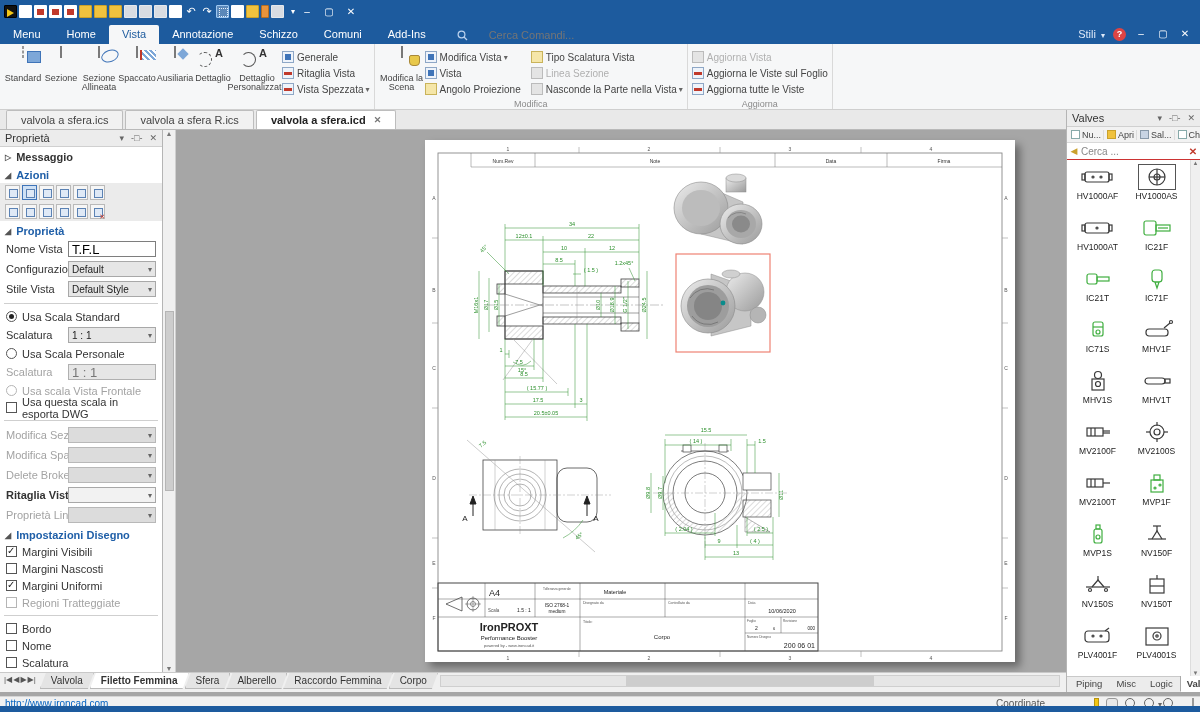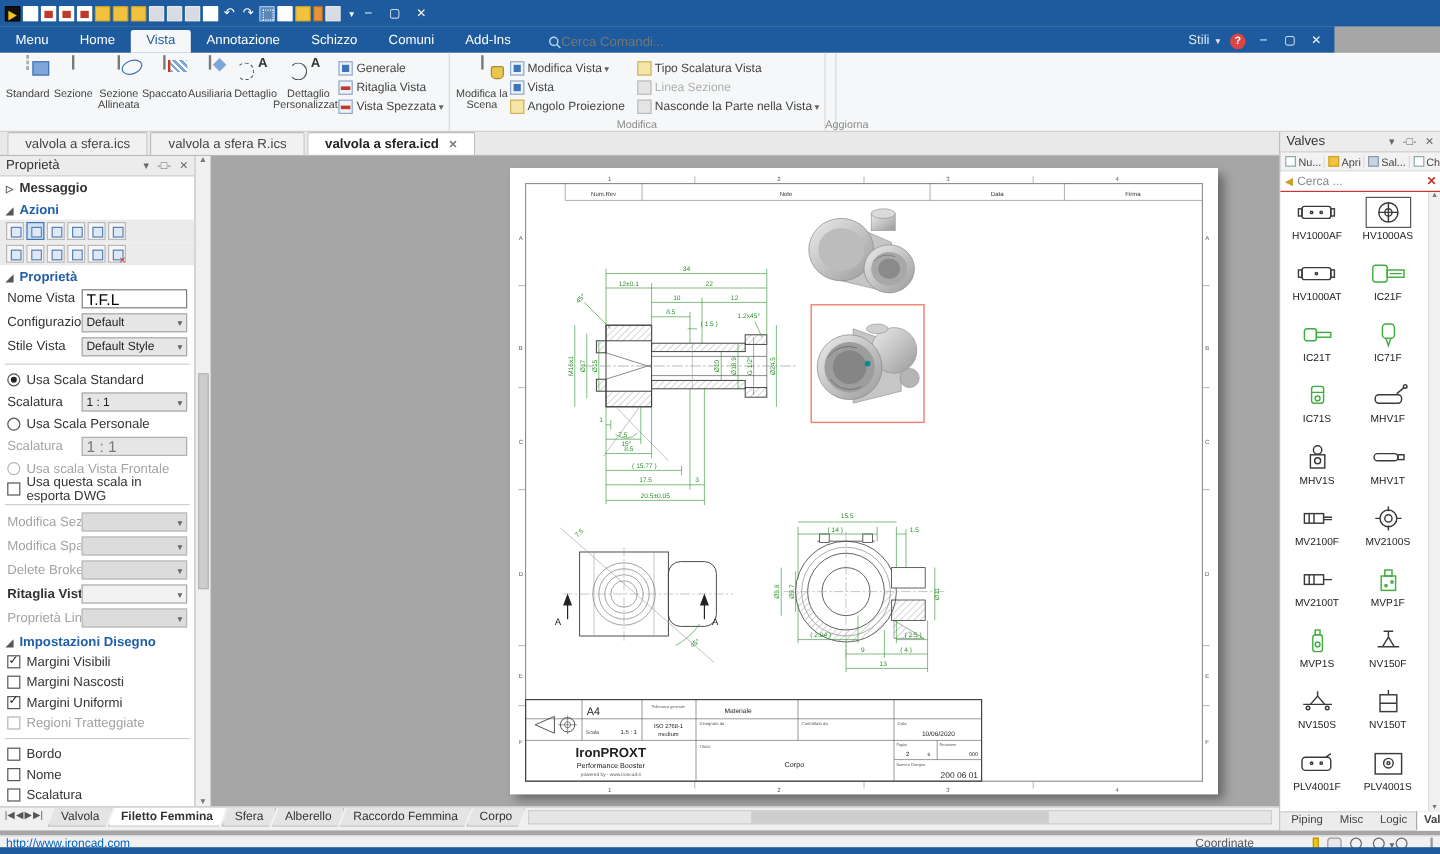--- a/index.html
+++ b/index.html
@@ -17,24 +17,24 @@
 .qi.folder{background:#f0c23e;border-color:#caa12c}
 .qi.gray{background:#d8dce2}
 .qi.glyph{background:transparent;border:none;color:#fff;font-size:11px;line-height:13px;text-align:center;width:14px}
 .qi.active{background:rgba(255,255,255,.28);border-color:#9ec7f0}
 .qi.active::after{content:"";position:absolute;left:2px;top:2px;width:7px;height:7px;border:1px dotted #eaf2fb}
 .qi.orange{background:#e8943c;border-color:#b56f22;width:8px}
 #title-text{flex:1;text-align:center;font-size:11px;color:#e8eefc}
 .wbtns{display:flex;gap:8px;padding-right:6px}
 .wbtn{width:14px;text-align:center;font-size:10px;color:#fff}
 
-#ribbontabs{left:0;top:22px;width:1112px;height:22px;background:#1d5b9e;display:flex;align-items:flex-end;color:#fff}
+#ribbontabs{left:0;top:22px;width:1200px;height:22px;background:#1d5b9e;display:flex;align-items:flex-end;color:#fff}
 .rtab{padding:3px 13px 4px;font-size:11px;cursor:default}
 .rtab.active{background:#f6f7f8;color:#1d5b9e;border-radius:2px 2px 0 0}
-#cmdsearch{display:flex;align-items:center;margin-left:18px;gap:0;color:#bcd2ee;padding-bottom:3px}
+#cmdsearch{display:flex;align-items:center;margin-left:18px;gap:21px;color:#bcd2ee;padding-bottom:3px}
 #cmdsearch input{background:transparent;border:none;color:#bcd2ee;font-size:11px;width:120px;outline:none}
 #ribbonright{margin-left:auto;display:flex;gap:8px;padding:0 8px 3px 0;color:#dce8f8;font-size:11px}
 .helpdot{width:13px;height:13px;border-radius:50%;background:#d44;color:#fff;text-align:center;line-height:13px;font-size:9px;font-weight:bold}
 
 #ribbon{left:0;top:44px;width:1200px;height:66px;background:#f6f7f8;border-bottom:1px solid #cfcfcf;display:flex}
 .rgroup{height:100%;position:relative;border-right:1px solid #d9d9d9;padding:2px 4px 12px}
 .rglabel{position:absolute;bottom:0;left:0;right:0;text-align:center;font-size:9px;color:#8a8a8a}
 .bigbtns{display:flex;height:52px}
 .rbb{width:38px;display:flex;flex-direction:column;align-items:center;font-size:9px;color:#444;text-align:center;line-height:1.05;padding-top:2px}
 .rbb.w{width:50px}
@@ -283,20 +283,36 @@
         <div class="rsi">
             <span class="i12 g"></span>
             <span>Nasconde la Parte nella Vista</span>
             <span class="caret">▾</span>
           </div>
       </div>
     </div>
     <div class="rglabel">Modifica</div>
   </div>
   <div class="rgroup">
+    <div class="bigbtns">
+      <div class="sidecol">
+        <div class="rsi dis">
+            <span class="i12 g"></span>
+            <span>Aggiorna Vista</span>
+          </div>
+        <div class="rsi">
+            <span class="i12 r"></span>
+            <span>Aggiorna le Viste sul Foglio</span>
+          </div>
+        <div class="rsi">
+            <span class="i12 r"></span>
+            <span>Aggiorna tutte le Viste</span>
+          </div>
+      </div>
+    </div>
     <div class="rglabel">Aggiorna</div>
   </div>
   <div style="flex:1"></div>
 </div>
 
 <div id="doctabs" class="ab">
   <div class="dtab">
       <span>valvola a sfera.ics</span>
     </div>
   <div class="dtab">

